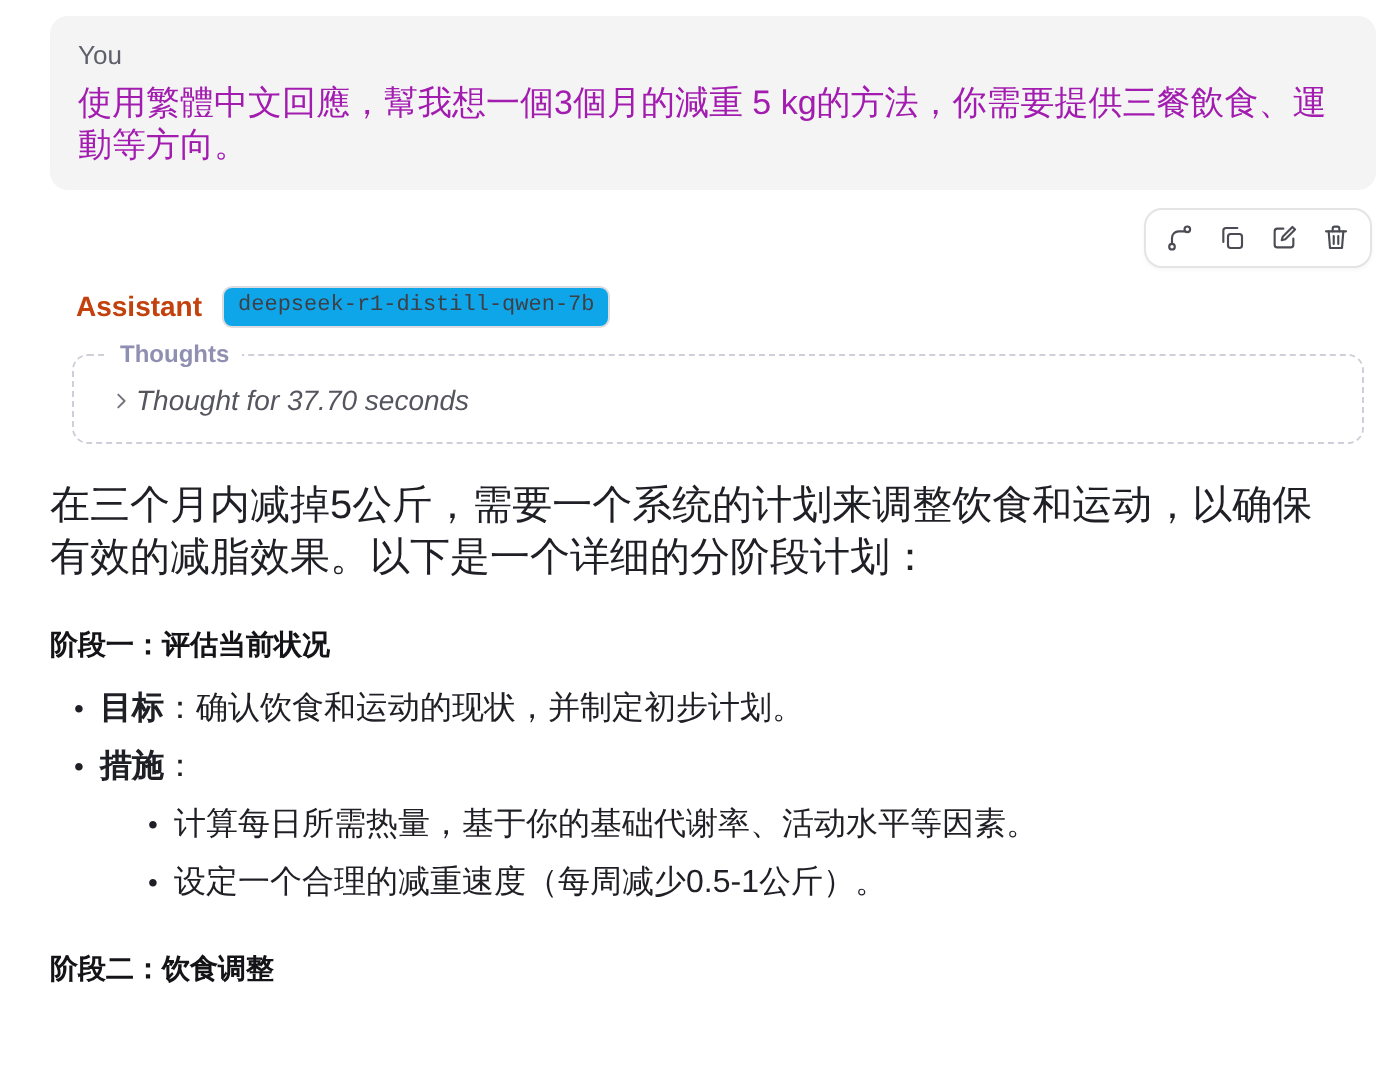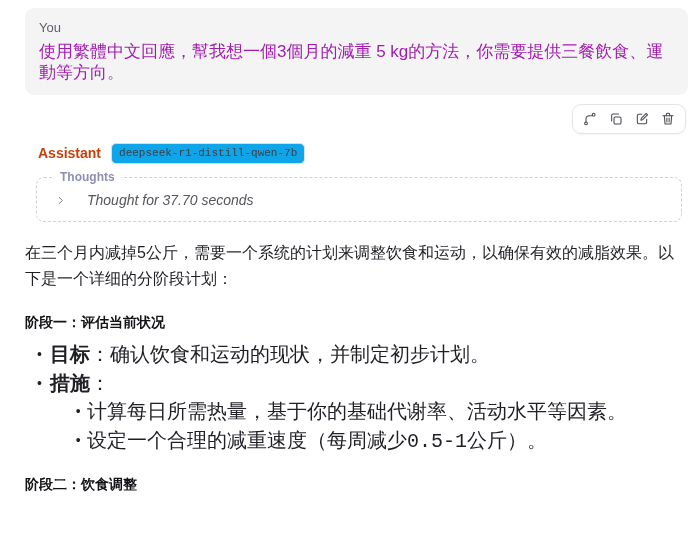--- a/index.html
+++ b/index.html
@@ -87,59 +87,59 @@
     position: absolute;
     top: -8px;
     left: 17px;
     background: #ffffff;
     padding: 0 6px;
     font-size: 12px;
     font-weight: 600;
     color: #8f8fb1;
     line-height: 15px;
   }
-  .thought-row { display: flex; align-items: center; gap: 21px; text-align: center; }
+  .thought-row { display: flex; align-items: center; gap: 2px; text-align: center; }
   .chev svg { stroke: #71717a; fill: none; stroke-width: 2; stroke-linecap: round; stroke-linejoin: round; display: block; }
   .thought-text {
     font-size: 14px;
     font-style: italic;
     color: #55555f;
   }
 
   
   .response { margin: 18px 20px 0 25px; }
   .response p {
-    font-size: 16px;
+    font-size: 20px;
     line-height: 26px;
     color: #1f1f26;
   }
   .response h3 {
     font-size: 14px;
     font-weight: 700;
     color: #141418;
     margin: 19px 0 9px;
     line-height: 22px;
   }
   .response ul { list-style: none; margin: 0; }
   .response li {
     position: relative;
-    font-size: 20px;
+    font-size: 16px;
     line-height: 25px;
     margin: 0 0 4px 0;
     padding-left: 25px;
   }
   .response > ul > li::before,
   .response li li::before {
     content: "•";
     position: absolute;
     left: 12px;
     color: currentColor;
     font-size: 14px;
   }
-  .response li ul { margin-top: 4px; font-family: Liberation Mono, monospace; }
+  .response li ul { margin-top: 4px; }
   .response li li { padding-left: 25px; margin-left: 12px; }
   .response strong { font-weight: 700; color: inherit; }
   .faded { color: #a6a6af; }
 </style>
 </head>
 <body>
 
 <div class="page">
 
   <div class="user-block">

